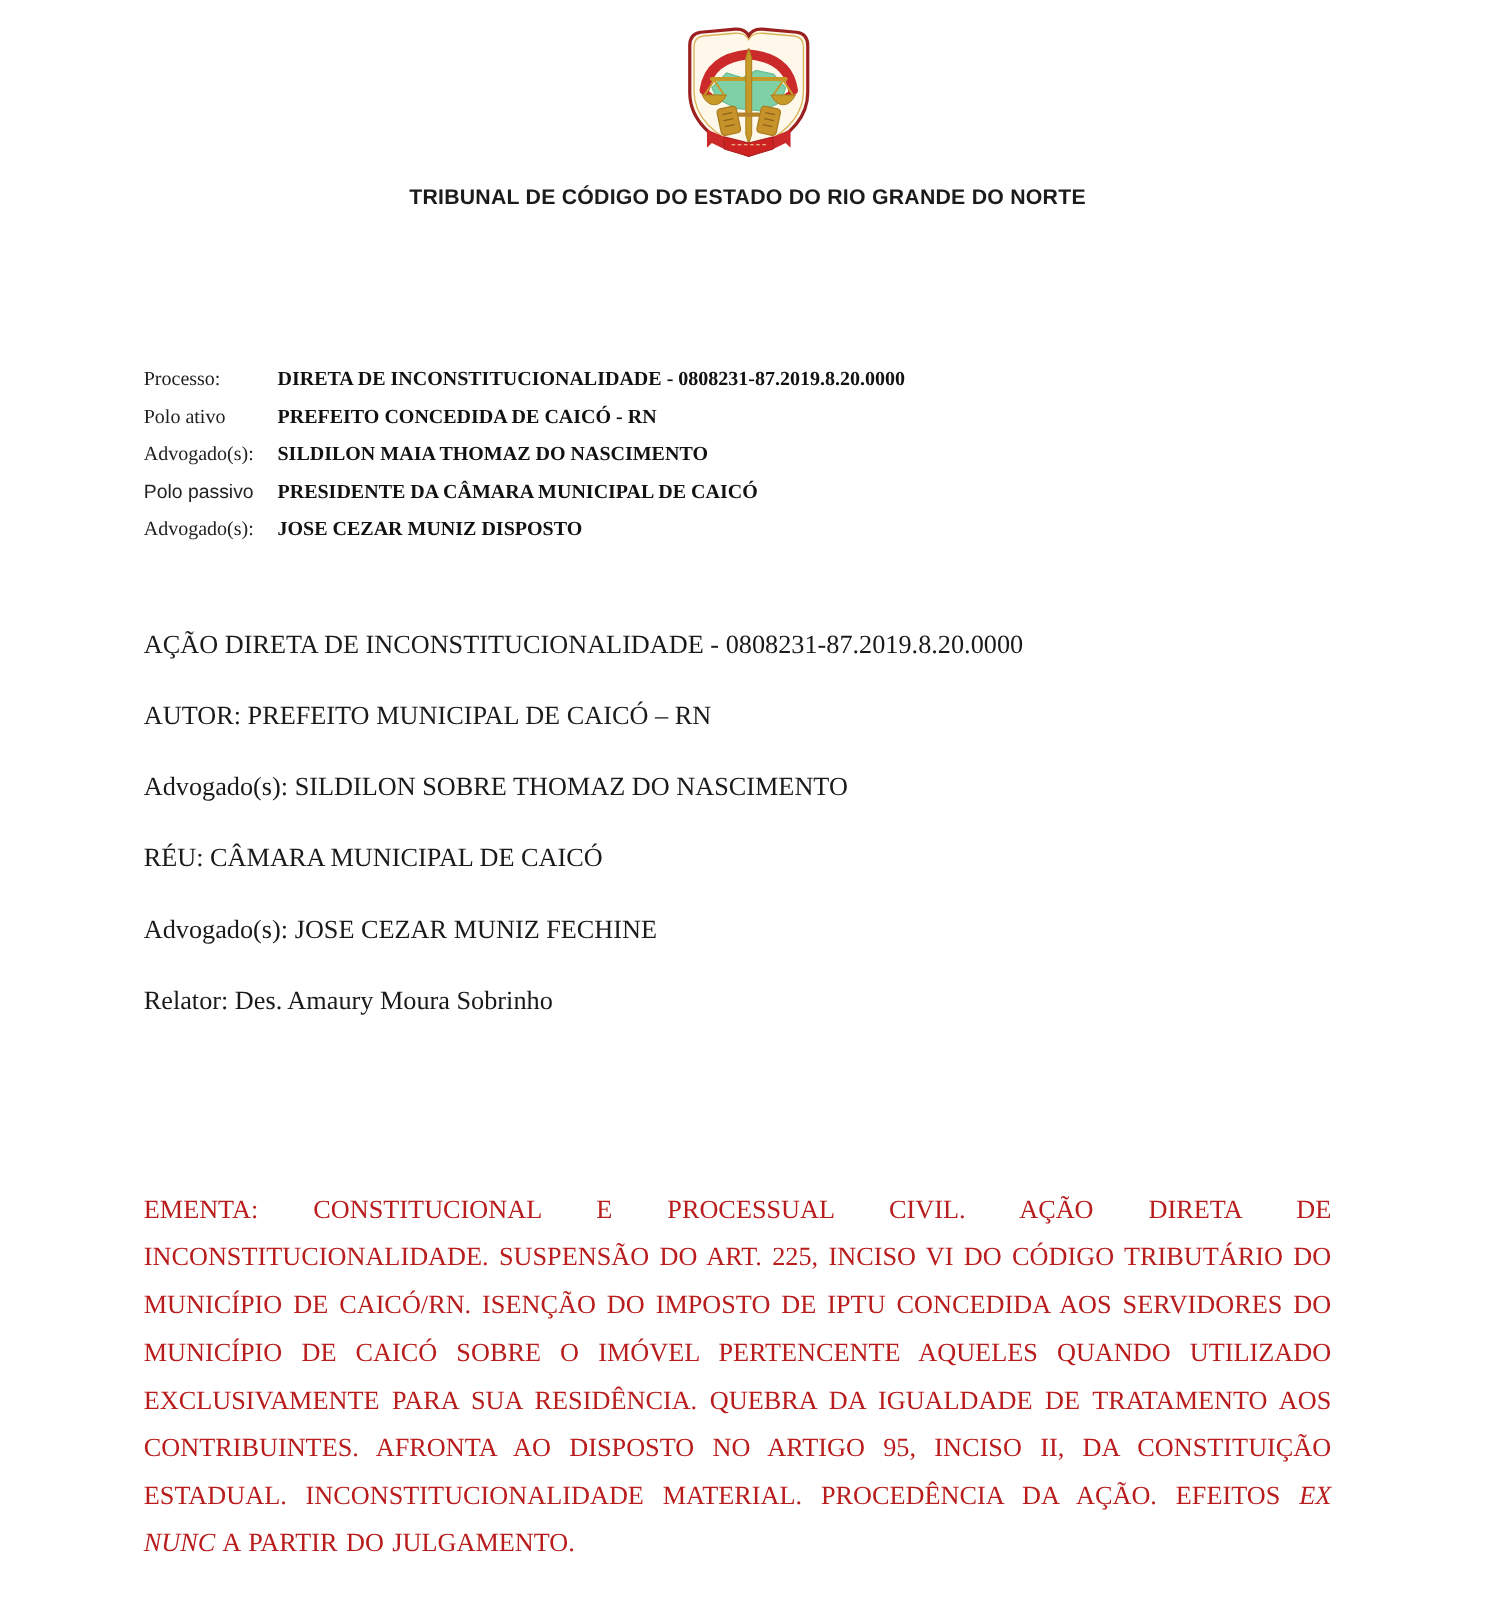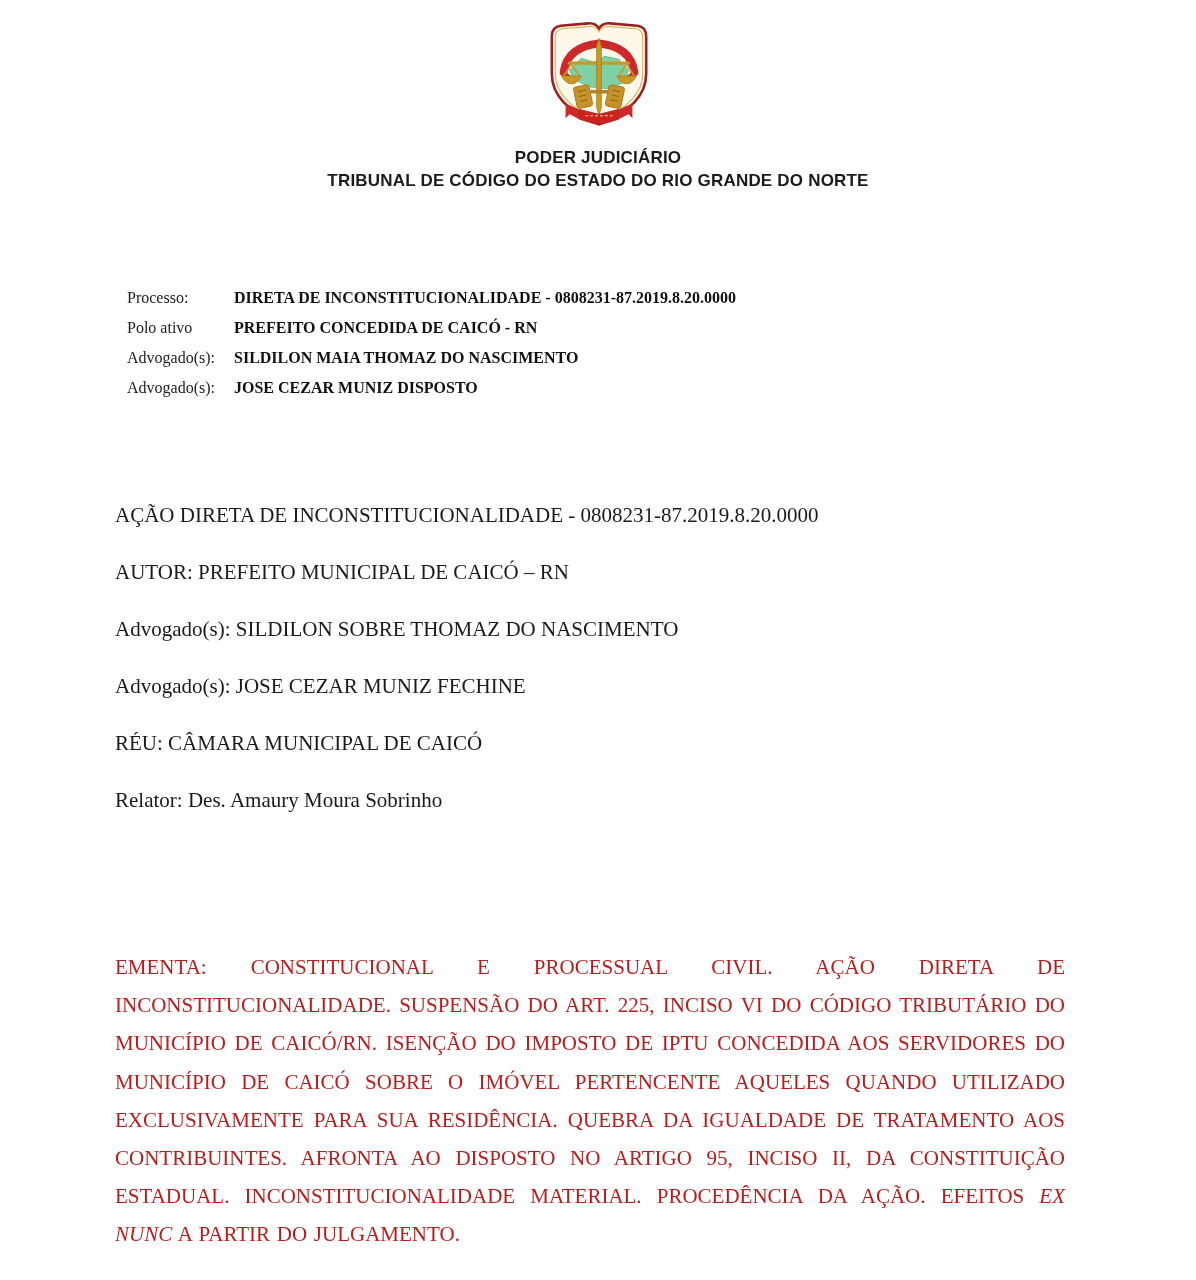--- a/index.html
+++ b/index.html
@@ -35,23 +35,22 @@
   }
   .case-info {
     position: absolute;
     top: 289px;
     left: 115px;
     width: 960px;
     font-size: 16px;
   }
   .case-row {
     display: flex;
-    align-items: flex-start;
+    align-items: center;
     height: 30px;
-    margin-left: 12px;
   }
   .case-label {
     width: 107px;
     flex-shrink: 0;
     font-family: "Liberation Serif", serif;
     font-weight: normal;
     color: #222222;
   }
   .case-label.sans {
     font-family: "Liberation Sans", sans-serif;
@@ -128,47 +127,50 @@
       </g>
 
       <path d="M26,88 L40,94 L40,104 L30,99 L26,103 Z" fill="#cc2a2a"></path>
       <path d="M94,88 L80,94 L80,104 L90,99 L94,103 Z" fill="#cc2a2a"></path>
       <path d="M40,94 L60,99 L80,94 L80,104 L60,110 L40,104 Z" fill="#cc2222" stroke="#a81c1c" stroke-width="0.8"></path>
       <path d="M46,100.5 L74,100.5" stroke="#f2d8a0" stroke-width="1" stroke-dasharray="3 2"></path>
     </svg>
   </div>
 
   <div class="header-block">
-    <div>PODER JUDICIÁRIO</div>
     <div>TRIBUNAL DE CÓDIGO DO ESTADO DO RIO GRANDE DO NORTE</div>
   </div>
 
   <div class="case-info">
     <div class="case-row">
       <span class="case-label">Processo:</span>
       <span class="case-value">DIRETA DE INCONSTITUCIONALIDADE - 0808231-87.2019.8.20.0000</span>
     </div>
     <div class="case-row">
       <span class="case-label">Polo ativo</span>
       <span class="case-value">PREFEITO CONCEDIDA DE CAICÓ - RN</span>
     </div>
     <div class="case-row">
       <span class="case-label">Advogado(s):</span>
       <span class="case-value">SILDILON MAIA THOMAZ DO NASCIMENTO</span>
     </div>
     <div class="case-row">
+      <span class="case-label sans">Polo passivo</span>
+      <span class="case-value">PRESIDENTE DA CÂMARA MUNICIPAL DE CAICÓ</span>
+    </div>
+    <div class="case-row">
       <span class="case-label">Advogado(s):</span>
       <span class="case-value">JOSE CEZAR MUNIZ DISPOSTO</span>
     </div>
   </div>
 
   <div class="parties">
     <div class="party-line">AÇÃO DIRETA DE INCONSTITUCIONALIDADE - 0808231-87.2019.8.20.0000</div>
     <div class="party-line">AUTOR: PREFEITO MUNICIPAL DE CAICÓ – RN</div>
     <div class="party-line">Advogado(s): SILDILON SOBRE THOMAZ DO NASCIMENTO</div>
+    <div class="party-line">RÉU: CÂMARA MUNICIPAL DE CAICÓ</div>
     <div class="party-line">Advogado(s): JOSE CEZAR MUNIZ FECHINE</div>
-    <div class="party-line">RÉU: CÂMARA MUNICIPAL DE CAICÓ</div>
     <div class="party-line">Relator: Des. Amaury Moura Sobrinho</div>
   </div>
 
   <p class="ementa"><span>EMENTA: CONSTITUCIONAL E PROCESSUAL CIVIL. AÇÃO DIRETA DE INCONSTITUCIONALIDADE. SUSPENSÃO DO ART. 225, INCISO VI DO CÓDIGO TRIBUTÁRIO DO MUNICÍPIO DE CAICÓ/RN. ISENÇÃO DO IMPOSTO DE IPTU CONCEDIDA AOS SERVIDORES DO MUNICÍPIO DE CAICÓ SOBRE O IMÓVEL PERTENCENTE AQUELES QUANDO UTILIZADO EXCLUSIVAMENTE PARA SUA RESIDÊNCIA. QUEBRA DA IGUALDADE DE TRATAMENTO AOS CONTRIBUINTES. AFRONTA AO DISPOSTO NO ARTIGO 95, INCISO II, DA CONSTITUIÇÃO ESTADUAL. INCONSTITUCIONALIDADE MATERIAL. PROCEDÊNCIA DA AÇÃO. EFEITOS </span><span class="italic">EX NUNC</span><span> A PARTIR DO JULGAMENTO.</span></p>
 
 </div>
 
 </body></html>

